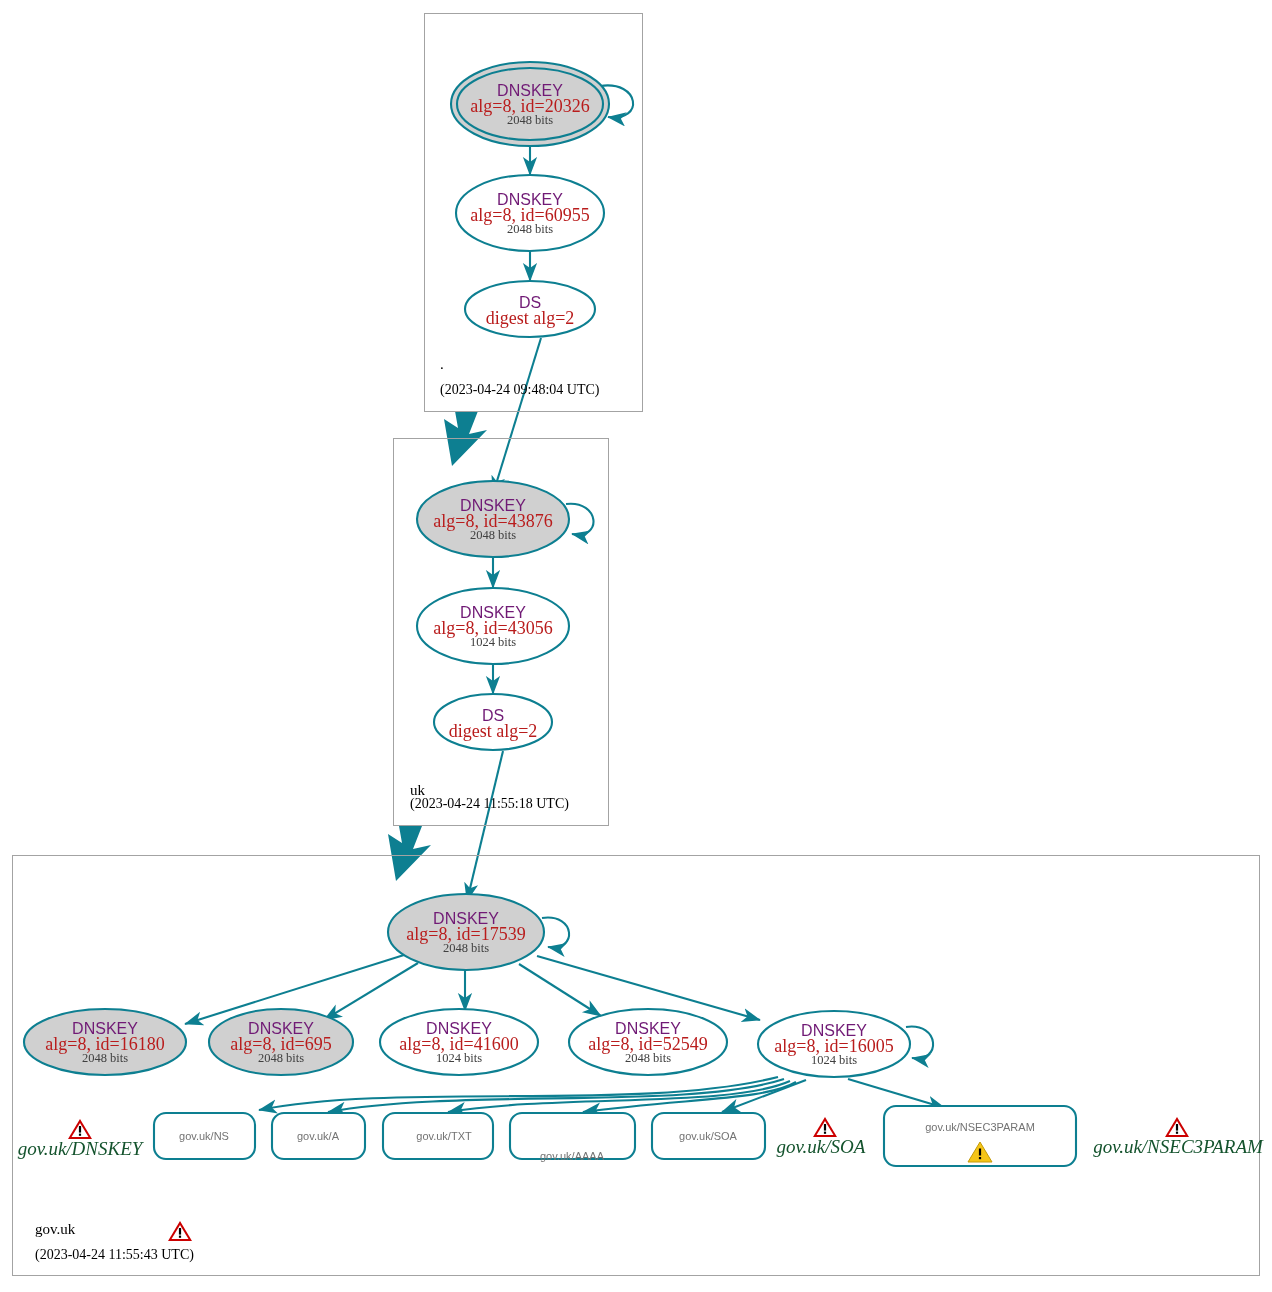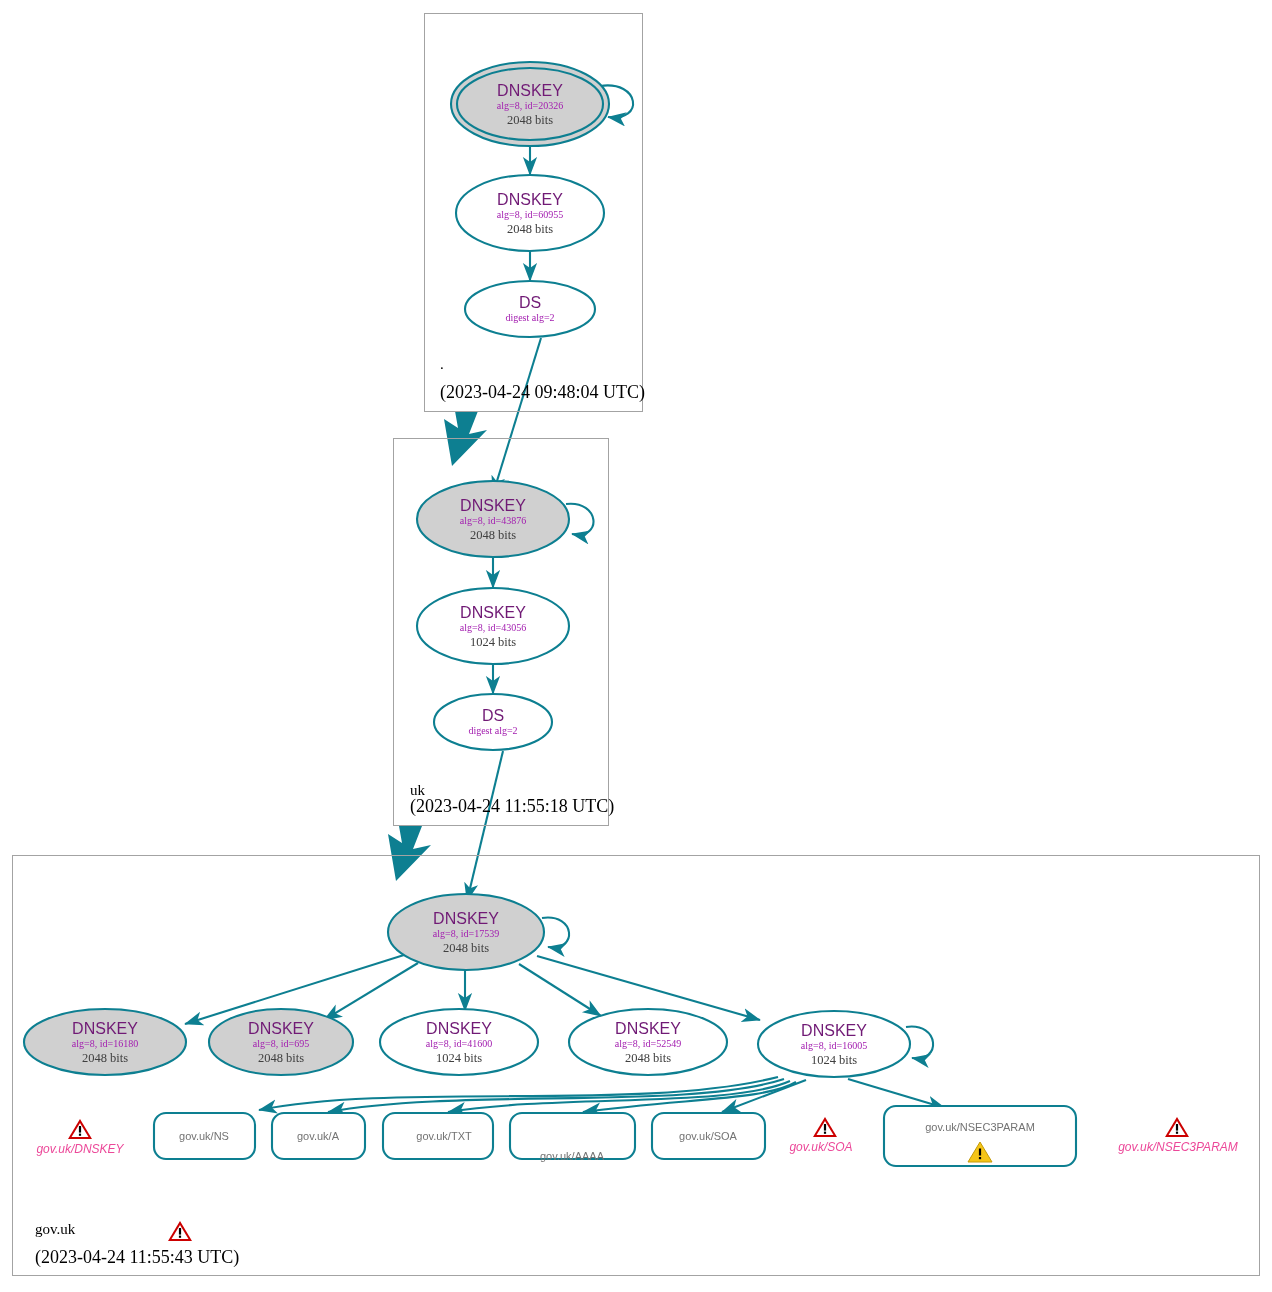--- a/index.html
+++ b/index.html
@@ -5,37 +5,37 @@
   html,body{margin:0;padding:0;background:#ffffff;}
   body{width:1272px;height:1292px;position:relative;
        font-family:"Liberation Sans", sans-serif;overflow:hidden;}
 
   #canvas{position:absolute;left:0;top:0;width:1272px;height:1292px;}
 
   
   .zone{position:absolute;border:1.6px solid #a3a3a3;background:transparent;box-sizing:border-box;}
   .zone-label{position:absolute;font-family:"Liberation Serif", serif;color:#000;white-space:nowrap;}
   .zone-name{font-size:15px;}
-  .zone-time{font-size:18px;}
+  .zone-time{font-size:14px;}
 
   
   .nodelabel{position:absolute;text-align:center;white-space:nowrap;
              transform:translate(-50%,-50%);pointer-events:none;}
   .nl-t1{font-family:"Liberation Sans", sans-serif;font-size:16px;color:#701a75;line-height:17px;}
-  .nl-t2{font-family:"Liberation Serif", serif;font-size:10px;color:#a21caf;line-height:14px;}
+  .nl-t2{font-family:"Liberation Serif", serif;font-size:18px;color:#b91c1c;line-height:14px;}
   .nl-t3{font-family:"Liberation Serif", serif;font-size:12.5px;color:#404040;line-height:14px;}
 
   .rrlabel{position:absolute;text-align:center;white-space:nowrap;
            transform:translate(-50%,-50%);
            font-family:"Liberation Sans", sans-serif;font-size:11px;color:#737373;}
 
   .errlabel{position:absolute;text-align:center;white-space:nowrap;
             transform:translate(-50%,-50%);
-            font-family:Liberation Sans, sans-serif;font-style:italic;
-            font-size:12px;color:#ec4899;}
+            font-family:Liberation Serif, serif;font-style:italic;
+            font-size:19px;color:#14532d;}
 
   .warn{position:absolute;transform:translate(-50%,-50%);}
 </style>
 </head>
 <body>
 
 <svg id="canvas" viewBox="0 0 1272 1292" xmlns="http://www.w3.org/2000/svg">
   <defs>
     <marker id="ah" markerWidth="10" markerHeight="10" refX="8.6" refY="3.4" orient="auto" markerUnits="strokeWidth">
       <path d="M0,0 L9,3.4 L0,6.8 L2.4,3.4 Z" fill="#0d7f91"></path>

